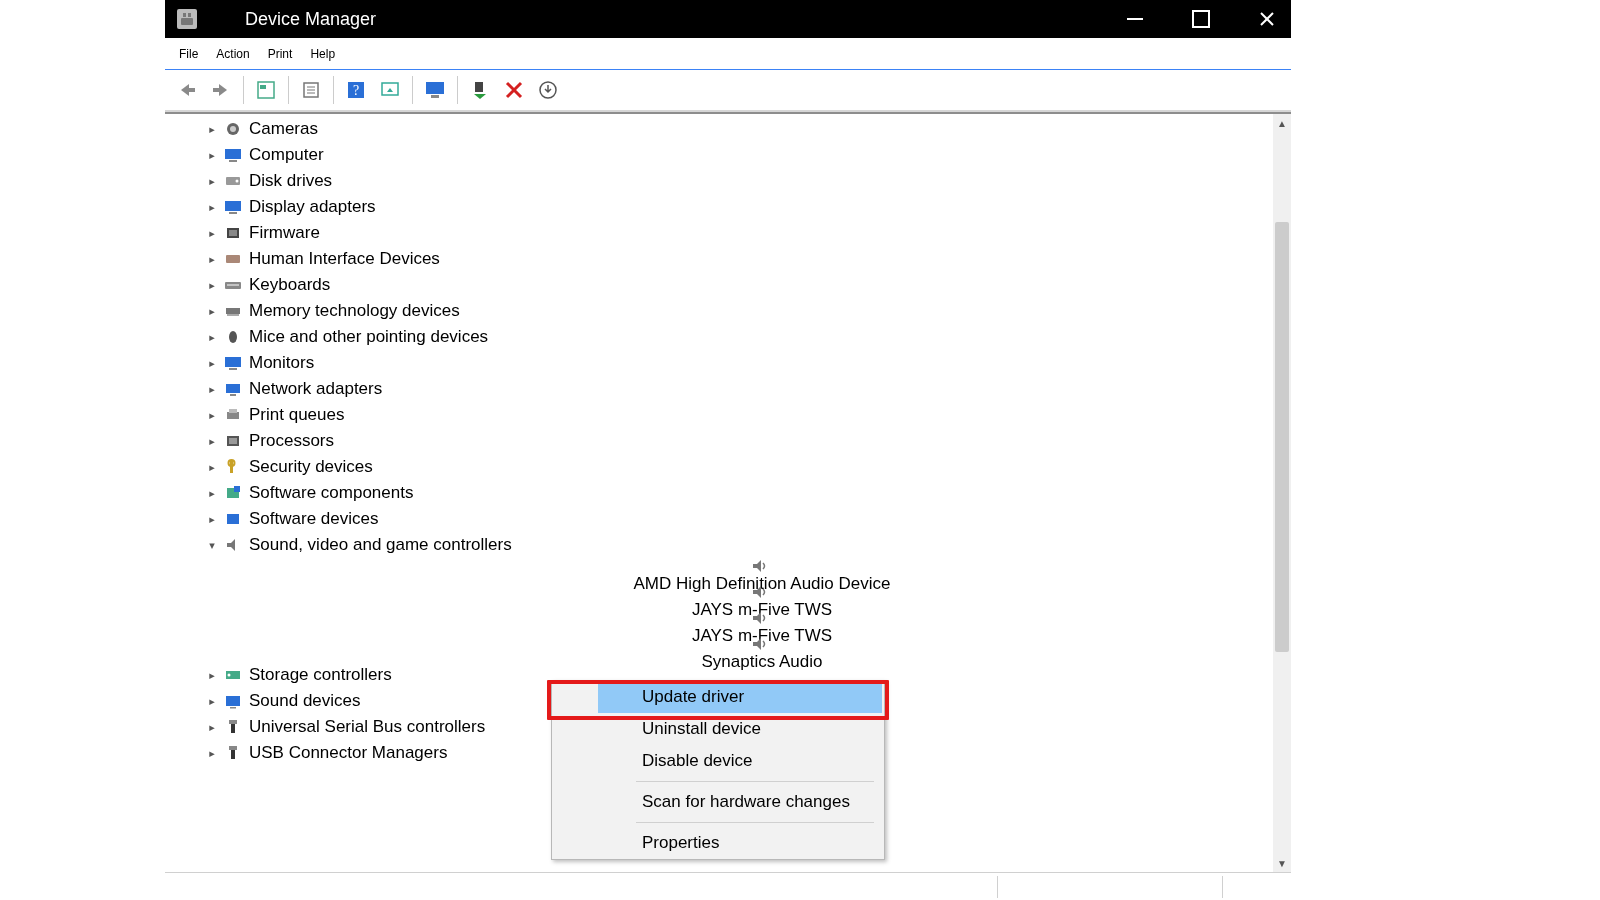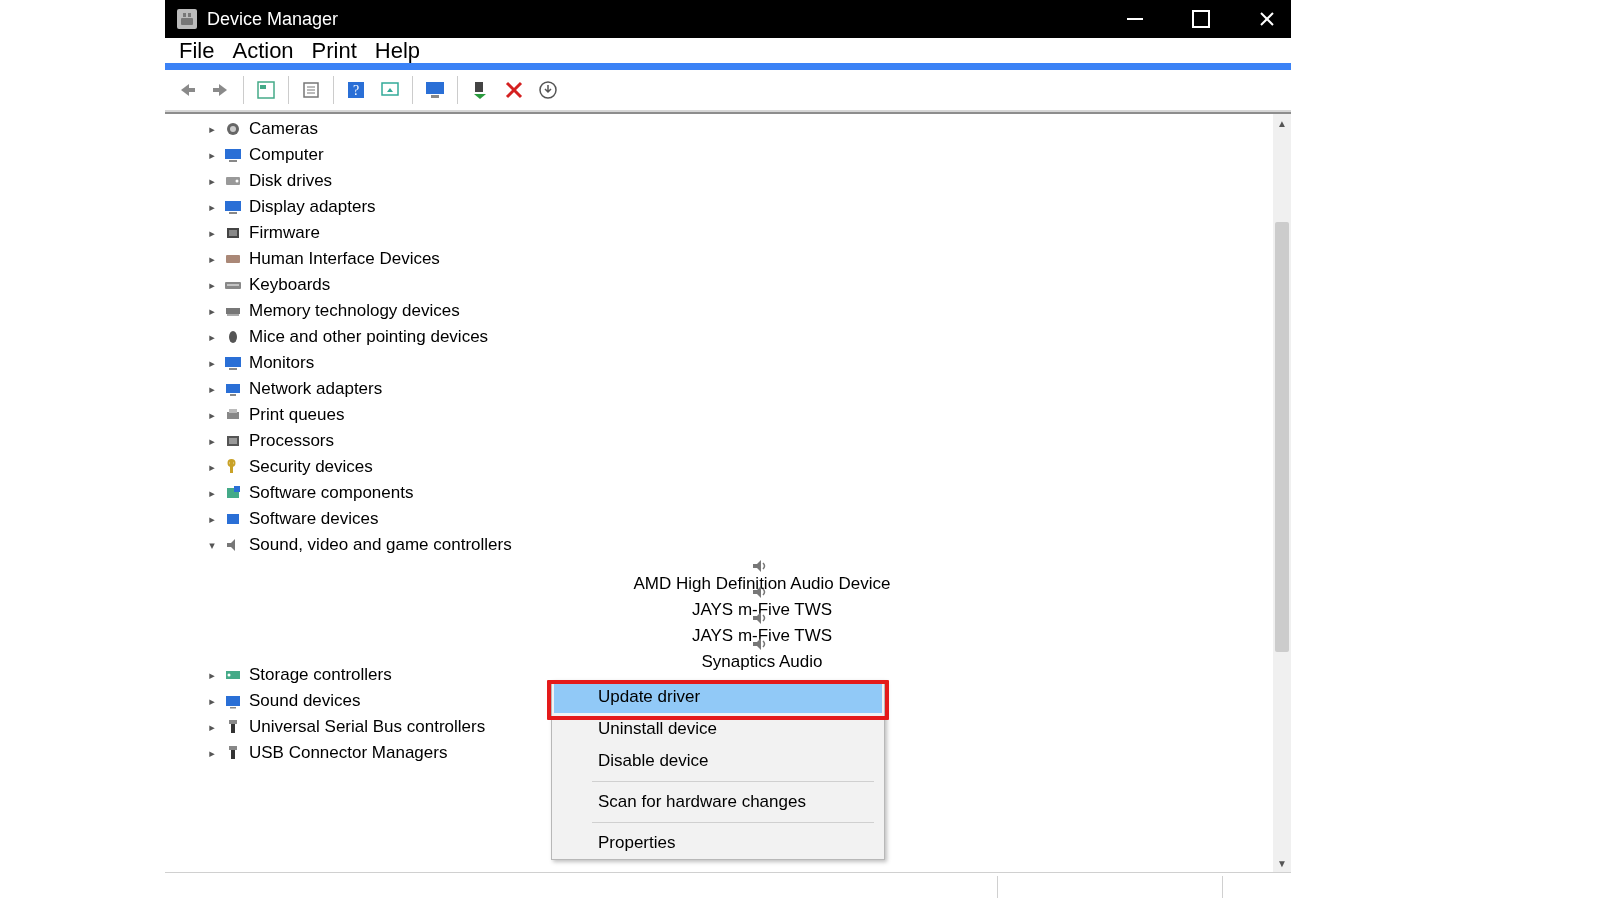--- a/index.html
+++ b/index.html
@@ -24,20 +24,21 @@
     flex-direction: column;
   }
   
   .titlebar {
     height: 38px;
     background: #000;
     display: flex;
     align-items: center;
     padding: 0 12px;
     color: #fff;
+    gap: 38px;
   }
   .titlebar .app-icon {
     width: 20px; height: 20px;
     margin-right: 10px;
     background: #bbb;
     border-radius: 2px;
     display: inline-flex;
     align-items: center;
     justify-content: center;
     font-size: 11px;
@@ -58,22 +59,22 @@
   .win-min::before { content: ''; width: 16px; height: 2px; background: #fff; display:block; }
   .win-max::before { content: ''; width: 14px; height: 14px; border: 2px solid #fff; display:block; }
   .win-close svg { stroke:#fff; }
   
   .menubar {
     height: 32px;
     display: flex;
     align-items: center;
     gap: 18px;
     padding: 0 14px;
-    border-bottom: 7px solid #3b82f6;
-    font-size: 22px;
+    border-bottom: 1px solid #3b82f6;
+    font-size: 12px;
   }
   .menubar span { cursor: default; }
   
   .toolbar {
     height: 42px;
     display: flex;
     align-items: center;
     padding: 0 6px;
     border-bottom: 2px solid #d6d6d6;
     gap: 2px;
@@ -147,20 +148,21 @@
   
   .ctxmenu {
     position: absolute;
     left: 386px; top: 566px;
     width: 334px;
     background: #f2f2f2;
     border: 1px solid #b8b8b8;
     box-shadow: 2px 2px 4px rgba(0,0,0,0.25);
     font-size: 17px;
     z-index: 10;
+    padding-left: 44px;
   }
   .ctxmenu .item {
     height: 32px;
     display:flex; align-items:center;
     padding: 0 18px 0 46px;
     cursor: default;
   }
   .ctxmenu .item.highlight .inner {
     background: #91c9f7;
     position: absolute;

